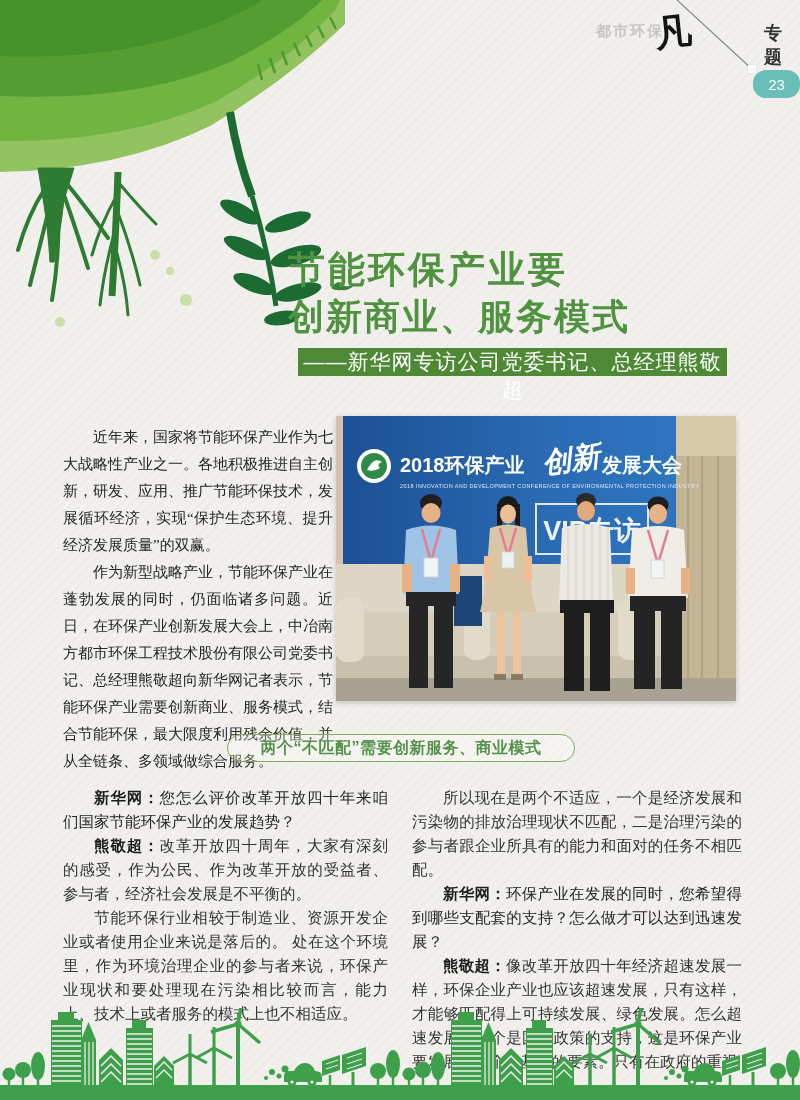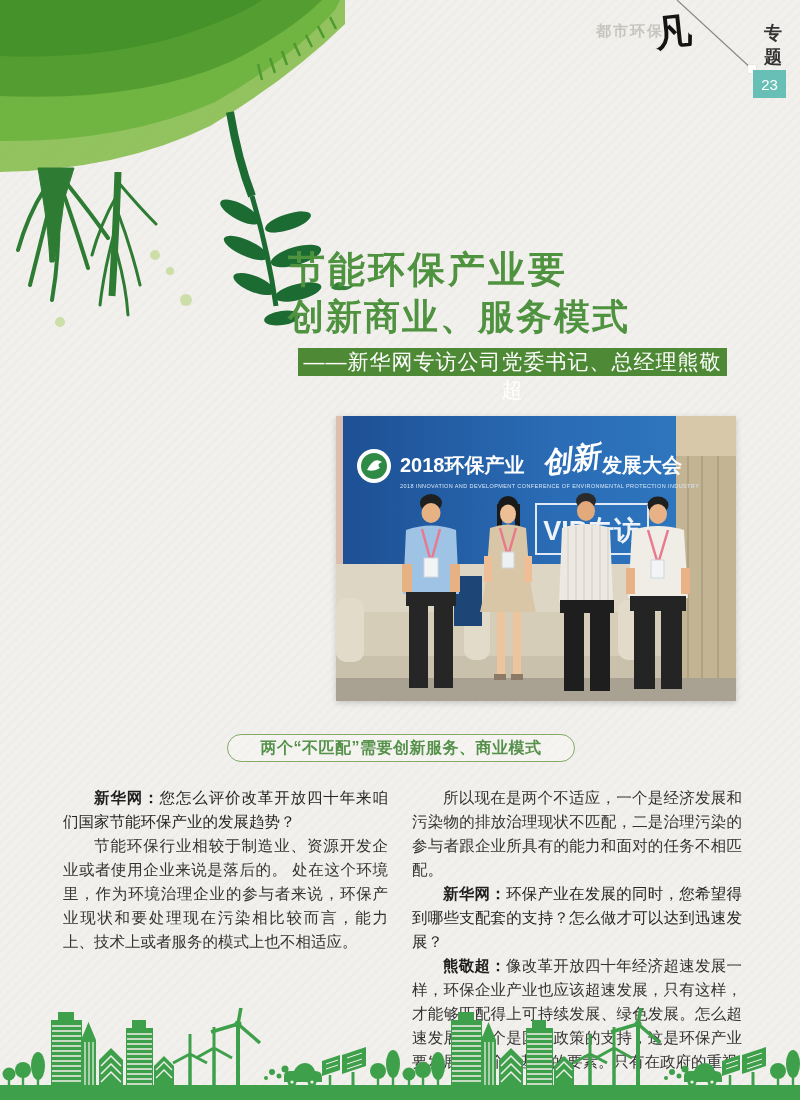--- a/index.html
+++ b/index.html
@@ -8,22 +8,22 @@
     background:#f2f0ec;
     background-image:repeating-linear-gradient(135deg, rgba(0,0,0,0.015) 0 2px, rgba(255,255,255,0) 2px 7px);
     font-family:"Liberation Sans", sans-serif;color:#2b2b2b;
   }
   .abs{position:absolute;}
   
   .brand{left:596px;top:22px;font-size:15px;letter-spacing:2px;color:#c7c5c0;font-weight:bold;}
   .brand-mark{left:655px;top:8px;font-size:37px;font-weight:bold;color:#141414;
     font-family:"Liberation Serif", serif;transform:rotate(-6deg);}
   .tab{left:764px;top:21px;font-size:18px;font-weight:bold;color:#333;letter-spacing:2px;}
-  .page-num{left:753px;top:70px;width:33px;height:28px;background:#68bfb6;color:#fff;
-    font-size:15px;display:flex;align-items:center;justify-content:center;}
+  .page-num{left:753px;top:70px;width:47px;height:28px;background:#68bfb6;color:#fff;
+    font-size:15px;display:flex;align-items:center;justify-content:center;border-radius:13px;}
   .corner-sq{left:748px;top:65px;width:8px;height:8px;background:#fdfdfb;box-shadow:0 0 1px rgba(0,0,0,.2);}
   
   .title-block{left:288px;top:246px;width:440px;text-align:left;color:#4f9340;}
   .title-l1{font-size:37px;font-weight:800;letter-spacing:3px;line-height:1.3;}
   .title-l2{font-size:36px;font-weight:800;letter-spacing:2px;line-height:1.3;}
   .subtitle-bar{left:298px;top:348px;width:429px;height:28px;background:#4e8a35;color:#fff;
     font-size:21px;line-height:28px;text-align:center;letter-spacing:1px;}
   
   .intro-col{left:63px;top:424px;width:270px;font-size:15px;line-height:27px;
     text-align:justify;font-family:"Liberation Serif", serif;color:#262626;}
@@ -100,20 +100,24 @@
 
   <svg class="abs bird" width="26" height="18" viewBox="0 0 26 18">
     <path d="M1,10 Q6,2 13,5 Q10,7 15,8 Q21,9 25,6 Q20,13 12,12 Q5,13 1,10 Z" fill="#35813a"></path>
   </svg>
   <div class="abs title-block">
     <div class="title-l1">节能环保产业要</div>
     <div class="title-l2">创新商业、服务模式</div>
   </div>
   <div class="abs subtitle-bar">——新华网专访公司党委书记、总经理熊敬超</div>
 
+  <div class="abs intro-col">
+    <p>近年来，国家将节能环保产业作为七大战略性产业之一。各地积极推进自主创新，研发、应用、推广节能环保技术，发展循环经济，实现“保护生态环境、提升经济发展质量”的双赢。</p>
+    <p>作为新型战略产业，节能环保产业在蓬勃发展的同时，仍面临诸多问题。近日，在环保产业创新发展大会上，中冶南方都市环保工程技术股份有限公司党委书记、总经理熊敬超向新华网记者表示，节能环保产业需要创新商业、服务模式，结合节能环保，最大限度利用残余价值，并从全链条、多领域做综合服务。</p>
+  </div>
 
   <svg class="abs photo" width="400" height="285" viewBox="0 0 400 285">
     <defs>
       <linearGradient id="bgblue" x1="0" y1="0" x2="1" y2="0">
         <stop offset="0" stop-color="#1d4f93"></stop>
           <stop offset="0.55" stop-color="#2a6cb5"></stop>
           <stop offset="1" stop-color="#2f7ac2"></stop>
       </linearGradient>
     </defs>
     <rect x="0" y="0" width="400" height="285" fill="url(#bgblue)"></rect>
@@ -200,20 +204,21 @@
       <rect x="294" y="180" width="56" height="15" fill="#242424"></rect>
       <rect x="298" y="195" width="21" height="78" fill="#242424"></rect>
       <rect x="325" y="195" width="21" height="78" fill="#242424"></rect>
     </g>
   </svg>
 
   <div class="abs pill">两个“不匹配”需要创新服务、商业模式</div>
 
   <div class="abs qa-col qa-left">
     <p><b class="speaker">新华网：</b><span class="kai">您怎么评价改革开放四十年来咱们国家节能环保产业的发展趋势？</span></p>
+    <p><b class="speaker">熊敬超：</b><span class="ans">改革开放四十周年，大家有深刻的感受，作为公民、作为改革开放的受益者、参与者，经济社会发展是不平衡的。</span></p>
     <p><b class="speaker"></b><span class="ans">节能环保行业相较于制造业、资源开发企业或者使用企业来说是落后的。 处在这个环境里，作为环境治理企业的参与者来说，环保产业现状和要处理现在污染相比较而言，能力上、技术上或者服务的模式上也不相适应。</span></p>
   </div>
 
   <div class="abs qa-col qa-right">
     <p><b class="speaker"></b><span class="ans">所以现在是两个不适应，一个是经济发展和污染物的排放治理现状不匹配，二是治理污染的参与者跟企业所具有的能力和面对的任务不相匹配。</span></p>
     <p><b class="speaker">新华网：</b><span class="kai">环保产业在发展的同时，您希望得到哪些支配套的支持？怎么做才可以达到迅速发展？</span></p>
     <p><b class="speaker">熊敬超：</b><span class="ans">像改革开放四十年经济超速发展一样，环保企业产业也应该超速发展，只有这样，才能够匹配得上可持续发展、绿色发展。怎么超速发展？一个是国家政策的支持，这是环保产业要发展的一个最基本的要素。只有在政府的重视</span></p>
   </div>
 
   <svg class="abs skyline" width="800" height="92" viewBox="0 0 800 92">

